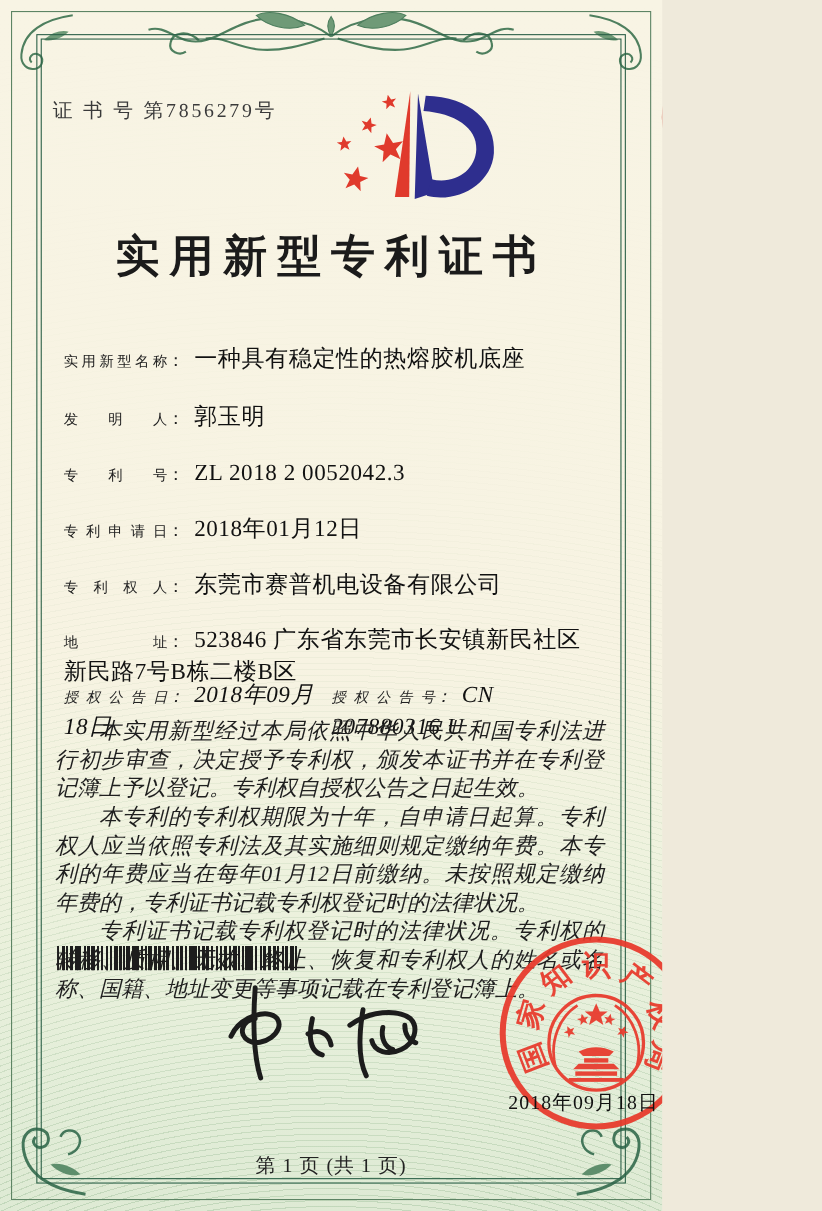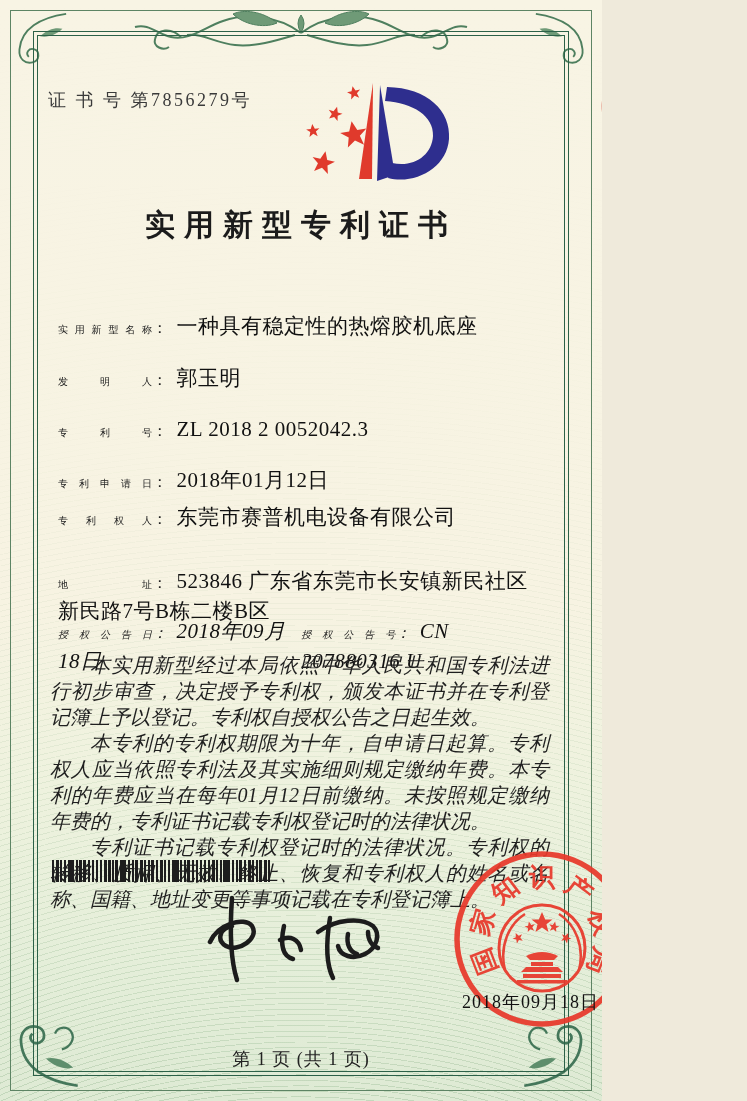--- a/index.html
+++ b/index.html
@@ -21,27 +21,27 @@
   .top-ornament{left:50%;top:5px;transform:translateX(-50%);width:348px;height:54px;}
   .corner{width:56px;height:56px;}
   .corner.tl{left:12px;top:12px;}
   .corner.tr{right:12px;top:12px;transform:scaleX(-1);}
   .corner.bl{left:12px;bottom:13px;transform:scaleY(-1);width:68px;height:68px;}
   .corner.br{right:12px;bottom:13px;transform:scale(-1,-1);width:68px;height:68px;}
 
   .cert-number{position:absolute;left:48px;top:88px;font-size:18px;letter-spacing:2.5px;color:#3a3a3a;}
   .logo{position:absolute;left:292px;top:72px;width:175px;height:122px;}
   .title{position:absolute;left:0;right:0;top:205px;margin:0;text-align:center;
-         font-size:30px;font-weight:bold;letter-spacing:9px;color:#1b1b1b;}
+         font-size:40px;font-weight:bold;letter-spacing:9px;color:#1b1b1b;}
 
   .field-row{position:absolute;left:58px;right:55px;line-height:26px;}
-  .flabel-text{display:inline-block;width:94px;text-align-last:justify;font-size:10px;color:#222;}
+  .flabel-text{display:inline-block;width:94px;text-align-last:justify;font-size:13px;color:#222;}
   .fcolon{font-size:15.5px;margin-right:9px;}
   .fvalue{font-size:21px;letter-spacing:.5px;color:#111;}
-  .f0{top:313px}.f1{top:365px}.f2{top:416px}.f3{top:467px}.f4{top:504px}.f5{top:568px}.f6{top:618px}
+  .f0{top:313px}.f1{top:365px}.f2{top:416px}.f3{top:467px}.f4{top:518px}.f5{top:568px}.f6{top:618px}
   .row-split{display:flex;justify-content:space-between;font-style:italic;}
 
   .paragraphs{position:absolute;left:50px;right:53px;top:652px;font-size:20px;line-height:26px;
               text-align:justify;font-style:italic;color:#1f1f1f;}
   .paragraphs p{margin:0;text-indent:2em;}
 
   .barcode{position:absolute;left:52px;top:860px;width:218px;height:22px;
     background-image:
       repeating-linear-gradient(90deg,#1d1d1d 0 2px,transparent 2px 4px),
       repeating-linear-gradient(90deg,#1d1d1d 0 1px,transparent 1px 9px),

